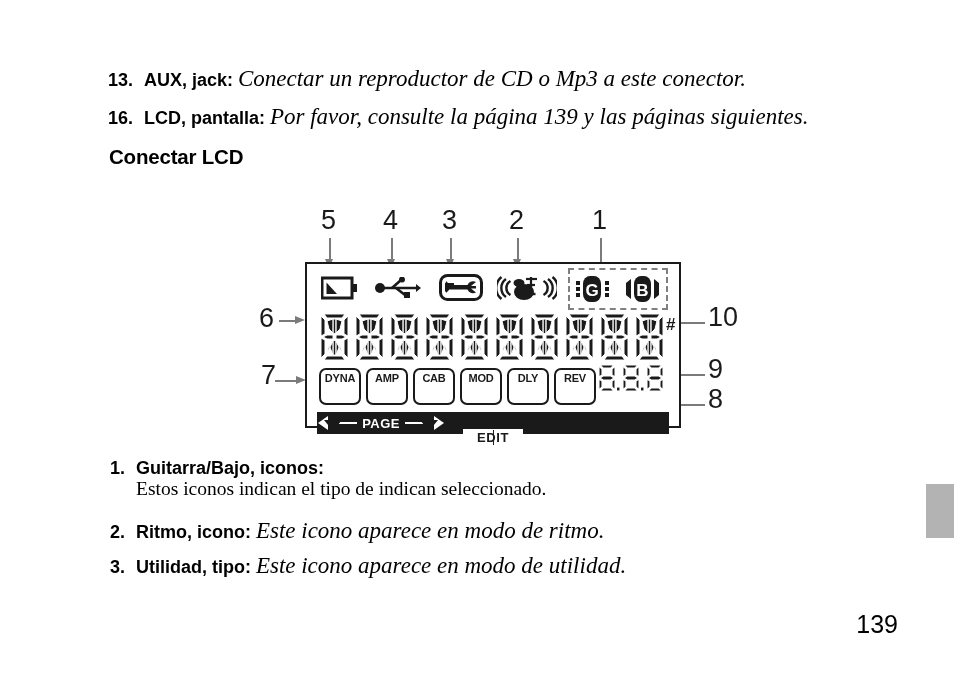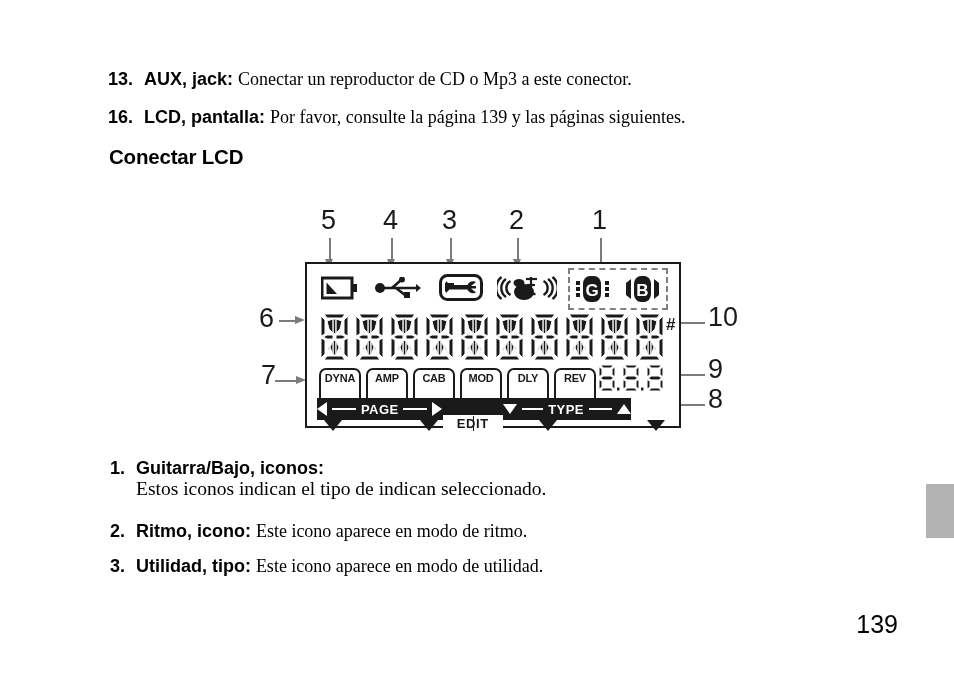--- a/index.html
+++ b/index.html
@@ -30,21 +30,22 @@
     font-weight: bold;
     font-size: 18px;
   }
   .list-item .term {
     font-family: "Liberation Sans", sans-serif;
     font-weight: bold;
     font-size: 18px;
   }
   .list-item .desc {
     font-family: "Liberation Serif", serif;
-    font-size: 18px;
+    font-size: 23px;
+    font-style: italic;
   }
   .hang {
     position: absolute;
     font-family: "Liberation Serif", serif;
     font-size: 19.5px;
     white-space: nowrap;
   }
 
   #item13 { left: 108px; top: 66px; }
   #item14 { left: 108px; top: 104px; }
@@ -658,41 +659,34 @@
           <polygon points="50,2 53,5 53,11 50,13"></polygon>
           <polygon points="66,2 63,5 63,11 66,13"></polygon>
           <polygon points="51,14 54,12 62,12 65,14 62,16 54,16"></polygon>
           <polygon points="50,15 53,17 53,23 50,26"></polygon>
           <polygon points="66,15 63,17 63,23 66,26"></polygon>
           <polygon points="51,27 65,27 62,24 54,24"></polygon>
         </g>
       </svg>
     </div>
 
-    <div id="nav-bar" style="left:10px; top:134px; width:314px; height:22px;align-items:center;">
+    <div id="nav-bar" style="left:10px; top:148px; width:352px; height:22px;align-items:center;">
       <div class="nav-seg" style="width:128px;">
         <span class="tri-left"></span>
         <span class="nav-line" style="width:24px; margin:0 5px;"></span>
         <span>PAGE</span>
         <span class="nav-line" style="width:24px; margin:0 5px;"></span>
         <span class="tri-right"></span>
       </div>
       <div class="nav-seg" style="width:96px;">
         <span id="edit-box">
           <span>EDIT</span>
           <span class="caret"></span>
         </span>
       </div>
-      <div class="nav-seg" style="width:128px;">
-        <span class="tri-down-w"></span>
-        <span class="nav-line" style="width:22px; margin:0 5px;"></span>
-        <span>TYPE</span>
-        <span class="nav-line" style="width:24px; margin:0 5px;"></span>
-        <span class="tri-up"></span>
-      </div>
     </div>
 
     <div class="nav-pointer" style="left:17px; top:156px;"></div>
     <div class="nav-pointer" style="left:113px; top:156px;"></div>
     <div class="nav-pointer" style="left:232px; top:156px;"></div>
     <div class="nav-pointer" style="left:340px; top:156px;"></div>
 
   </div>
 </div>
 

